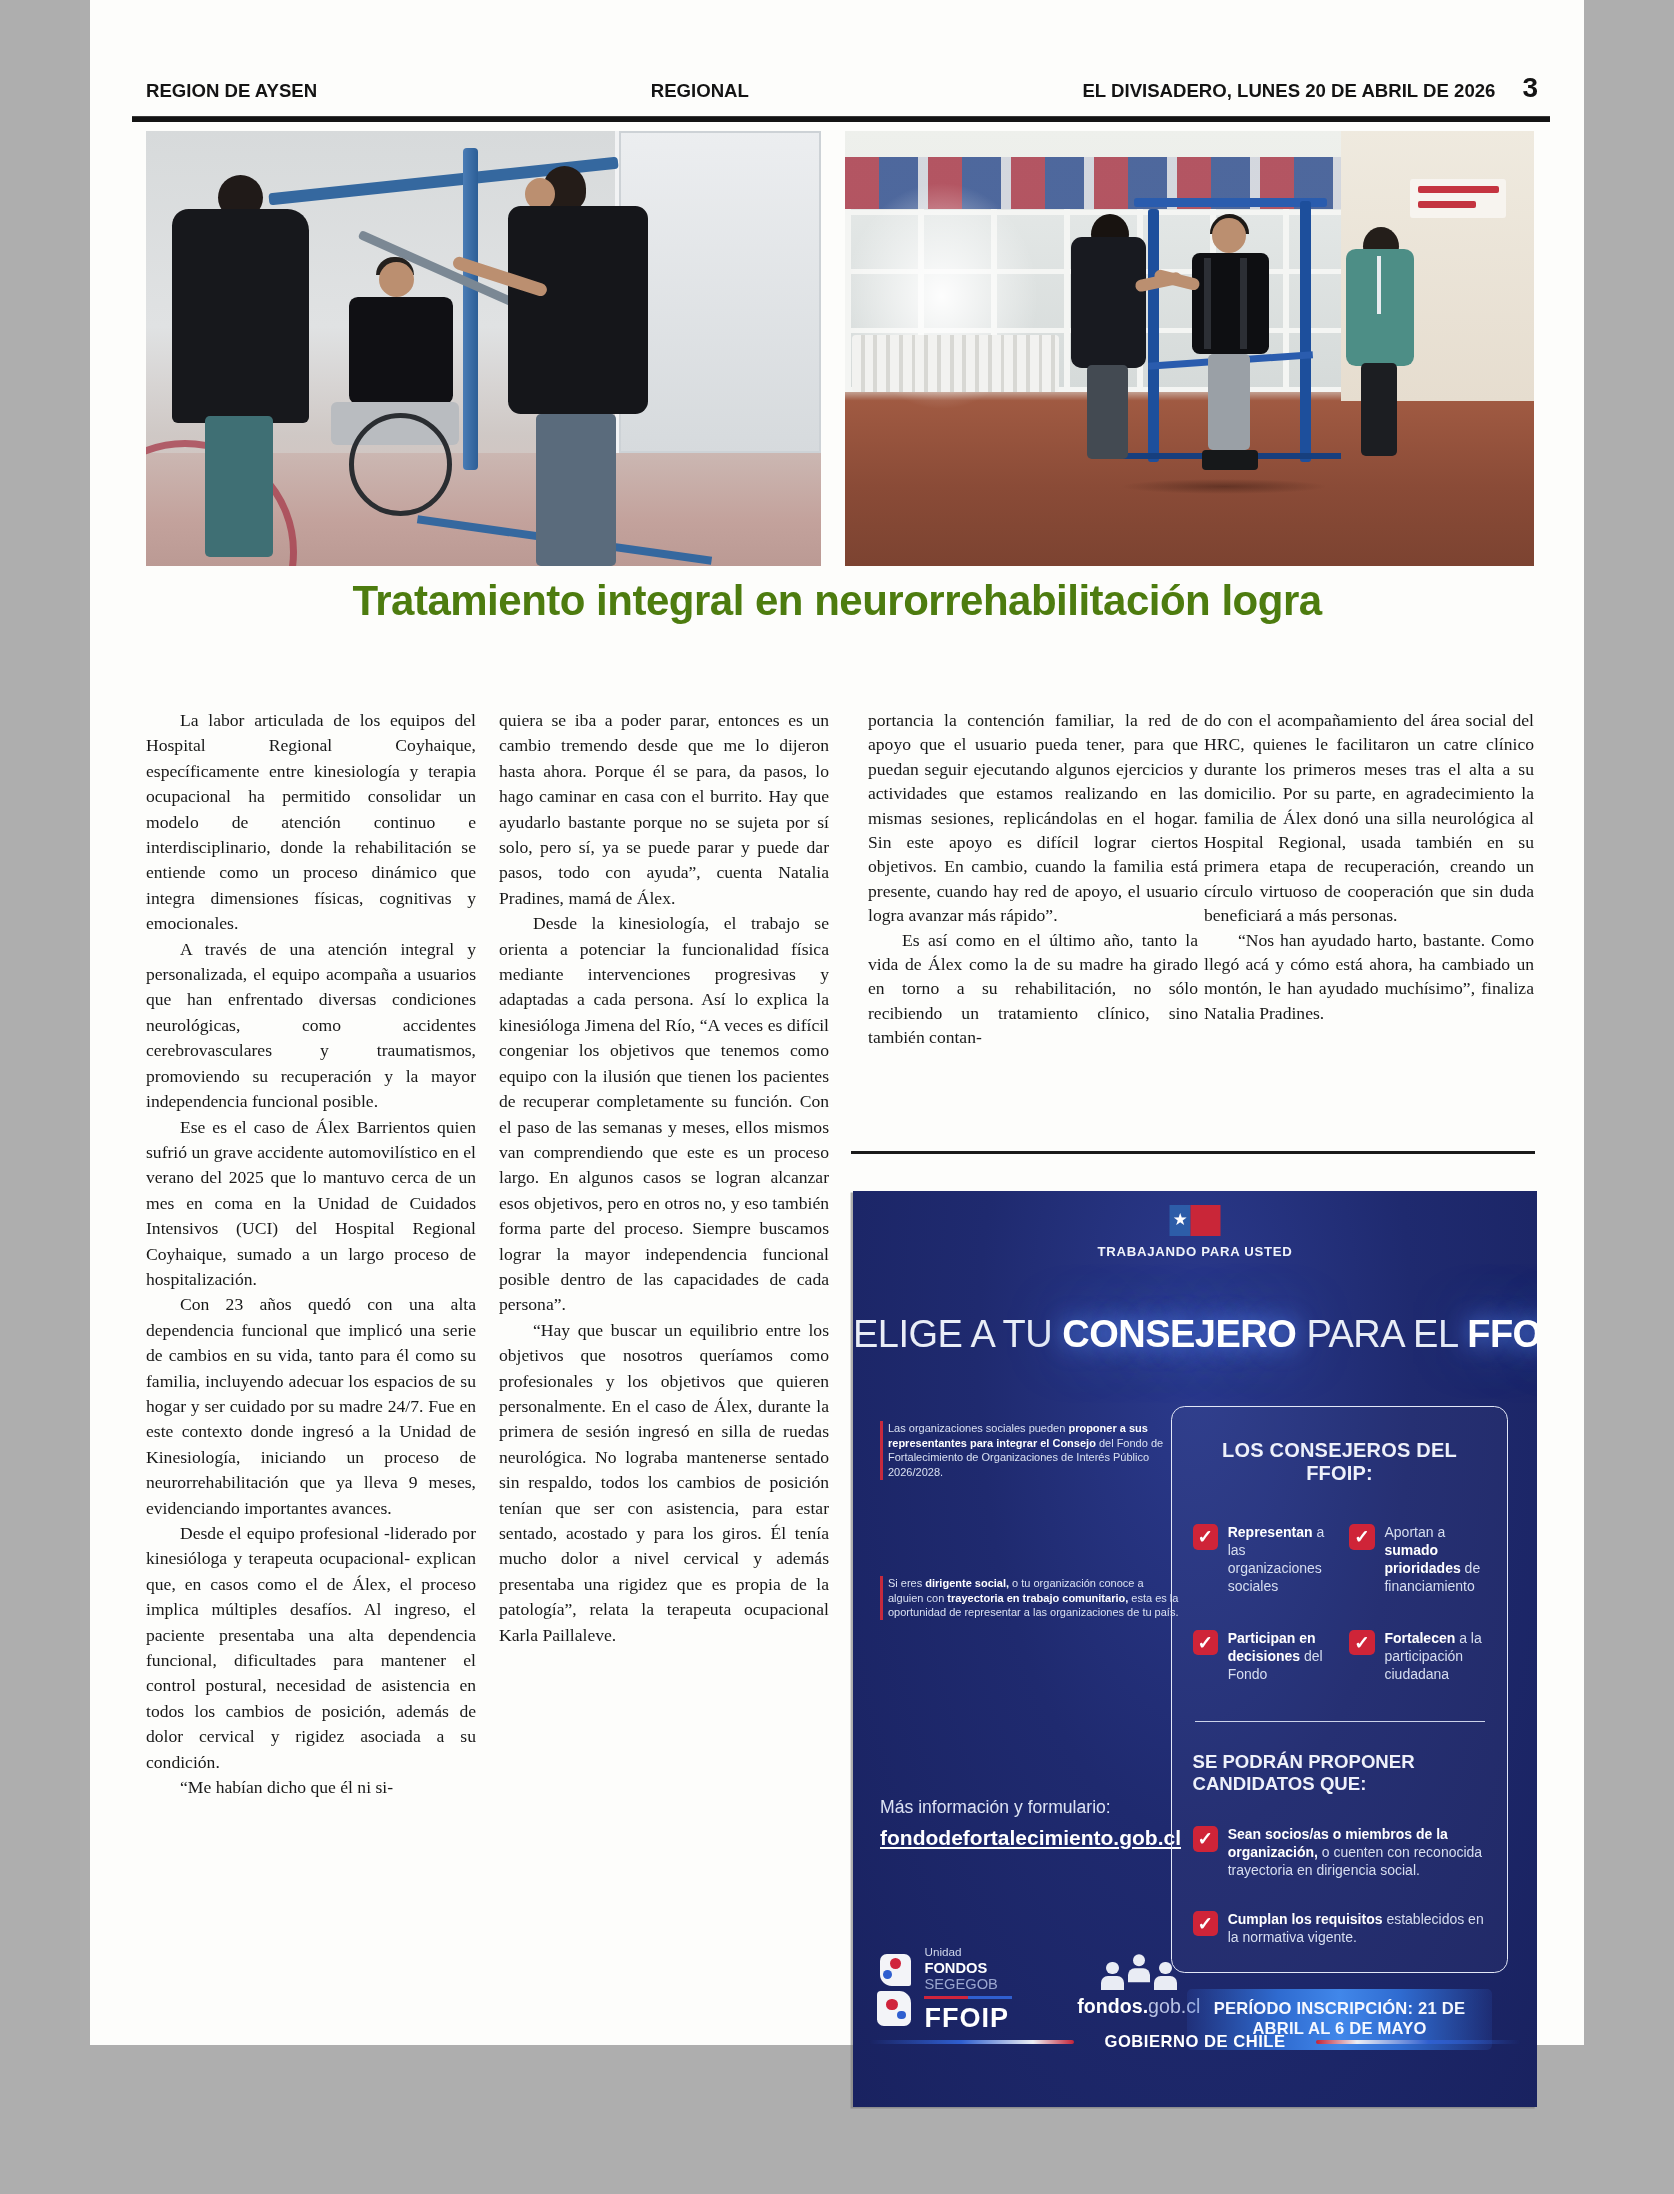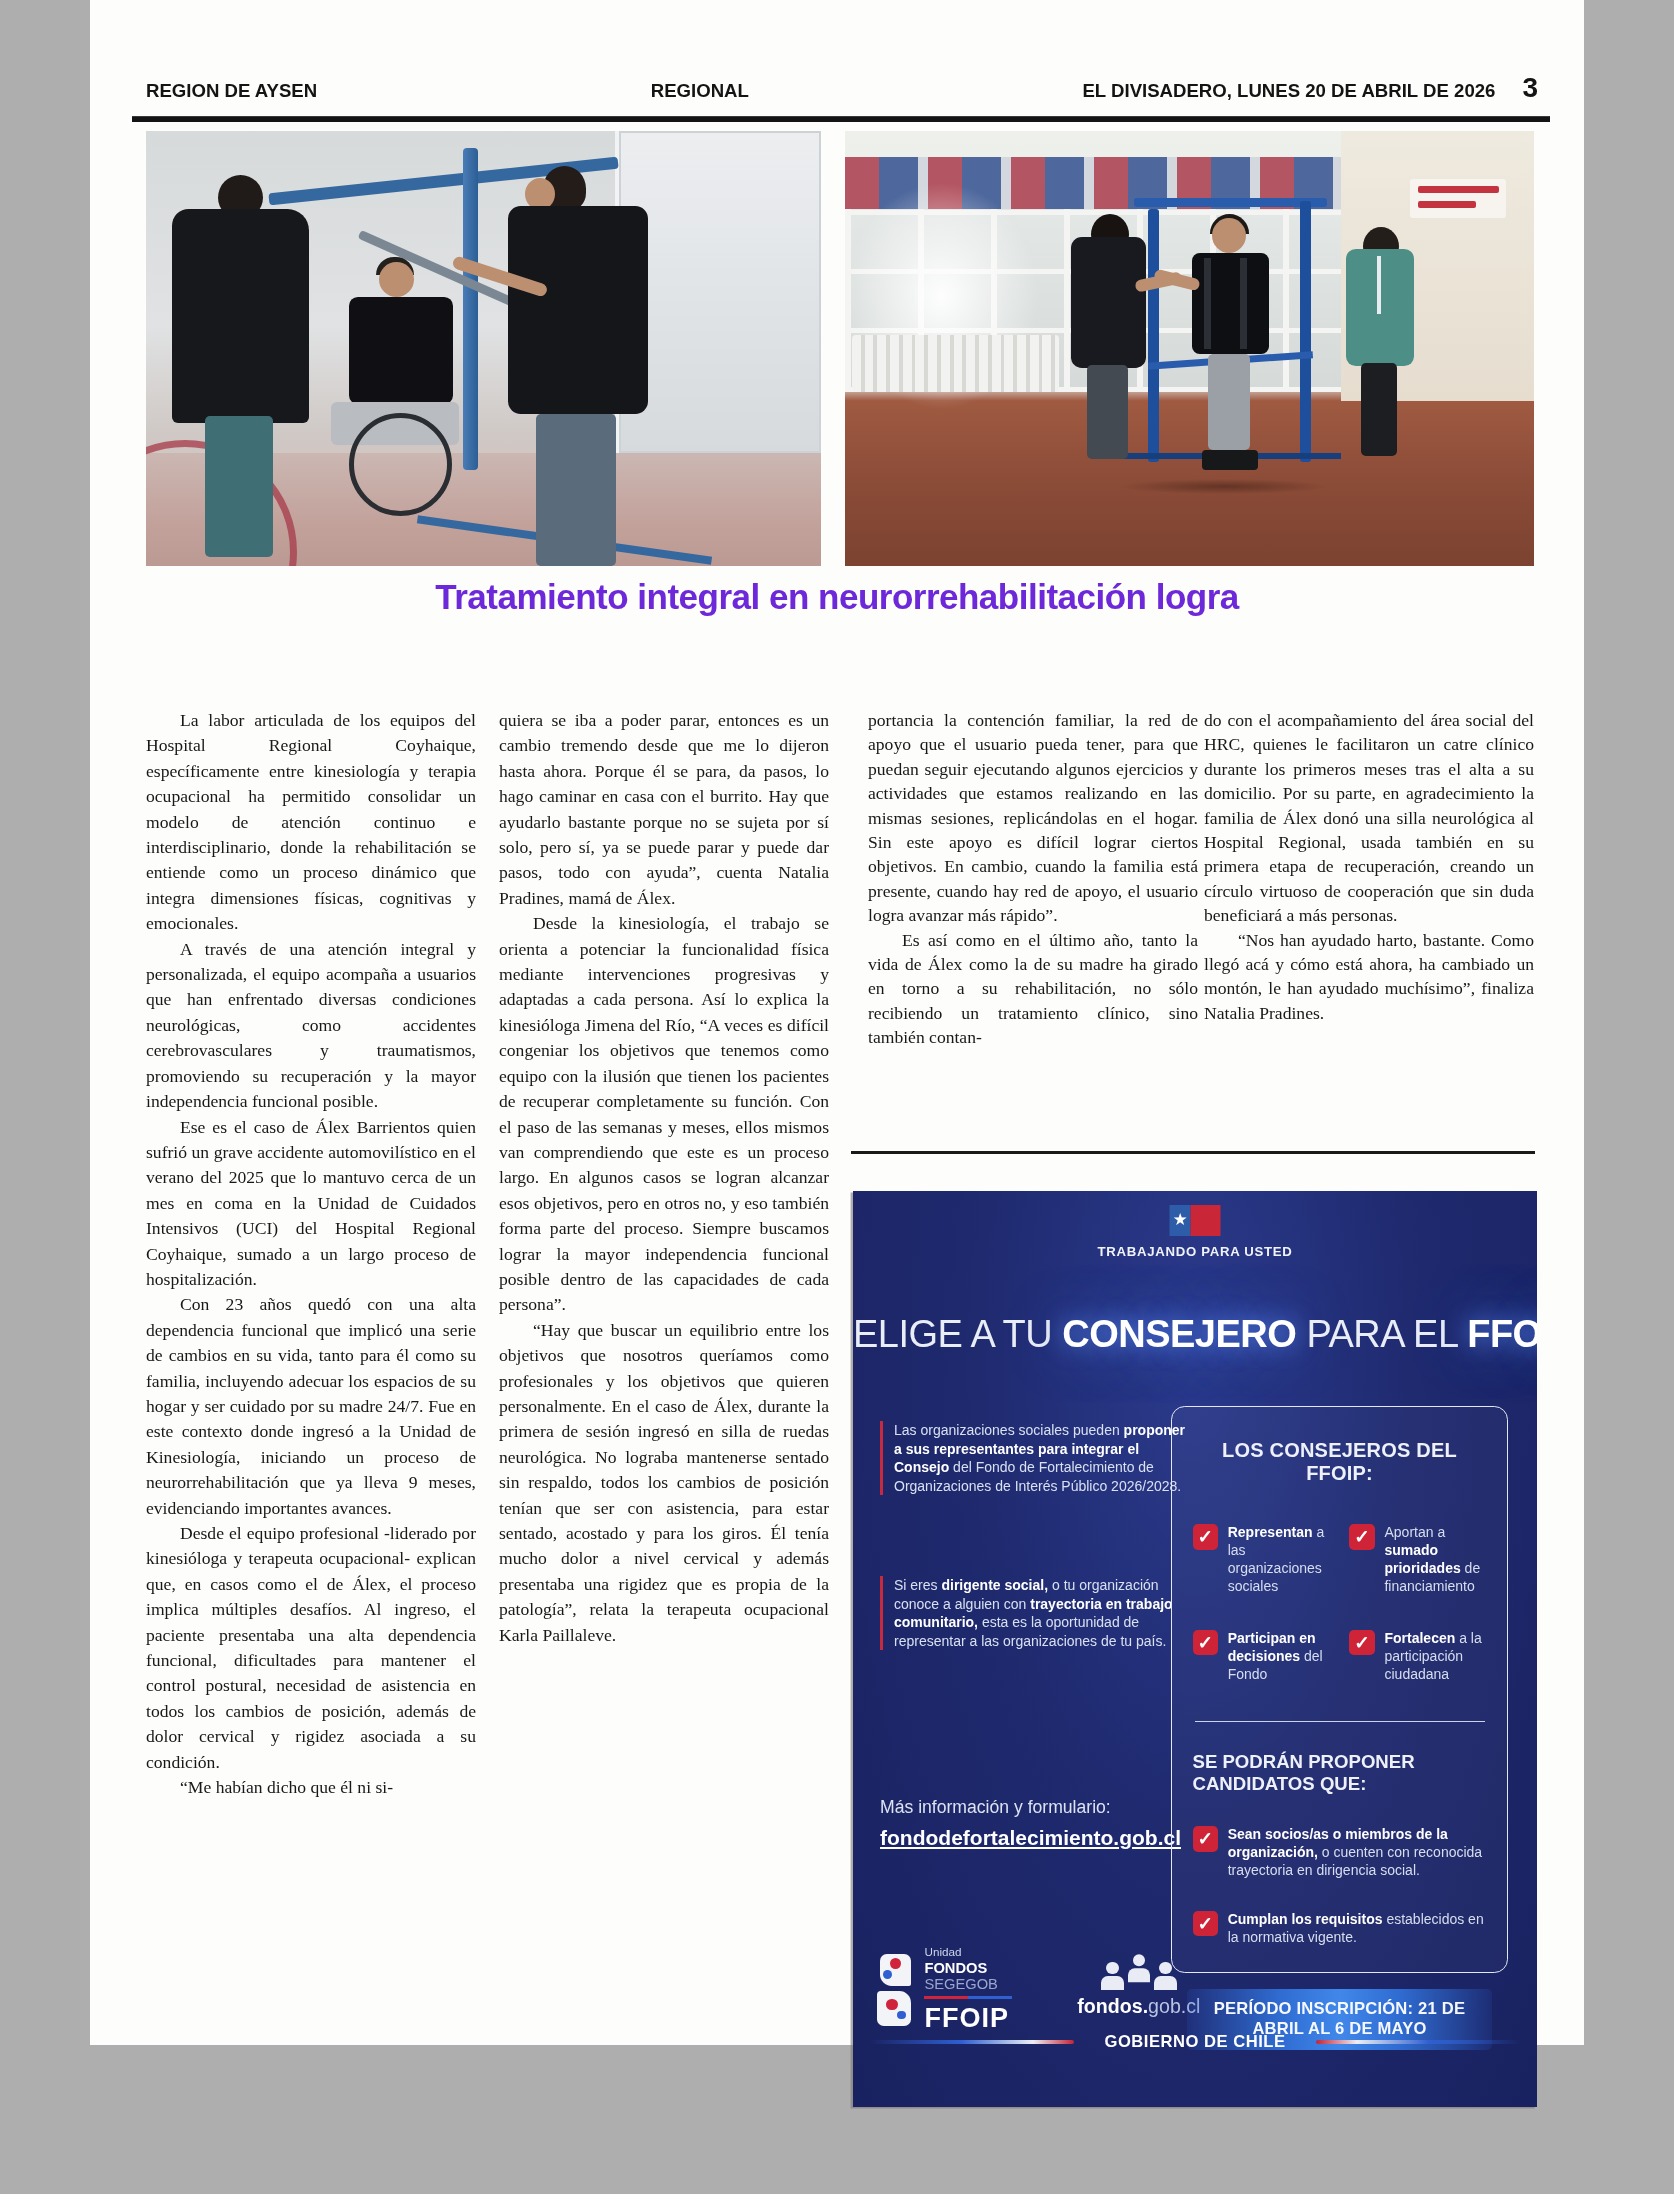--- a/index.html
+++ b/index.html
@@ -103,21 +103,21 @@
   .prc2{left:72%;top:22%;width:12%;height:56%;}
   .prc2 .hair{left:26%;top:0;width:36px;height:39px;background:#241e1a;border-radius:50%;}
   .prc2 .body{left:6%;top:9%;width:82%;height:48%;background:#4d8e86;border-radius:9.8px;}
   .prc2 .lanyard{left:44%;top:12%;width:3.9px;height:24%;background:#e9ecf0;}
   .prc2 .legs{left:24%;top:56%;width:44%;height:38%;background:#1c1e22;border-radius:4.9px;}
   .pr-shadow1{left:40%;top:80%;width:30%;height:14.7px;
     background:radial-gradient(ellipse closest-side,rgba(40,16,10,.4),rgba(0,0,0,0));}
   
   .headline{
     position:absolute;left:29px;right:29px;top:576px;margin:0;text-align:center;
-    font-size:35px;line-height:1.2;font-weight:bold;letter-spacing:-0.5px;color:#6d28d9;
+    font-size:42px;line-height:1.2;font-weight:bold;letter-spacing:-0.5px;color:#4d7c0f;
   }
   
   .col{position:absolute;top:708px;width:330px;text-align:justify;
     font-family:"Liberation Serif",serif;font-size:17.6px;line-height:25.4px;color:#181818;}
   .col p{margin:0;}
   .col p.ind{text-indent:34px;}
   .col1{left:56px;}
   .col2{left:409px;}
   .col3{left:778px;line-height:24.4px;}
   .col4{left:1114px;line-height:24.4px;}
@@ -132,22 +132,22 @@
   .ad-flag{top:13.7px;left:50%;transform:translateX(-50%);width:51px;height:31px;display:flex;}
   .flag-blue{width:42%;background:#2d5da8;display:flex;align-items:center;justify-content:center;
     color:#fff;font-size:16.6px;line-height:1;}
   .flag-red{width:58%;background:#c92638;}
   .ad-tagline{top:53px;left:0;width:100%;text-align:center;font-size:13.2px;font-weight:bold;
     letter-spacing:0.7px;color:#f0f3fa;}
   .ad-headline{top:122px;left:0;width:100%;margin:0;text-align:center;
     font-size:38px;font-weight:400;letter-spacing:-0.5px;color:#e9edf6;white-space:nowrap;}
   .ad-headline b{font-weight:800;color:#fff;
     text-shadow:0 0 22px rgba(86,134,238,.95),0 0 54px rgba(86,134,238,.7);}
-  .ad-para{left:27px;width:293px;font-size:14px;line-height:1.33;font-weight:300;color:#d9e0f1;
-    border-left:3.9px solid #c62a3e;padding-left:11px;}
+  .ad-para{left:27px;width:293px;font-size:11px;line-height:1.33;font-weight:300;color:#d9e0f1;
+    border-left:3.9px solid #c62a3e;padding-left:5px;}
   .ad-para b{font-weight:700;color:#ffffff;}
   .ad-para1{top:230px;}
   .ad-para2{top:385px;}
   .ad-info{top:606px;left:27px;width:303px;font-size:17.6px;font-weight:300;color:#dde3f3;}
   .ad-url{margin-top:7.8px;font-size:21px;font-weight:700;color:#fff;text-decoration:underline;}
   .ad-logos{top:755px;left:24.4px;width:323px;display:flex;align-items:center;gap:34px;}
   .logo-ffoip{display:flex;align-items:center;gap:9.8px;}
   .ffoip-mark{position:relative;width:44px;height:73px;}
   .ffoip-mark .blob1{position:absolute;left:2.9px;top:0;width:31px;height:32px;background:#f3f4f8;
     border-radius:6.8px 6.8px 2px 11.7px;}

